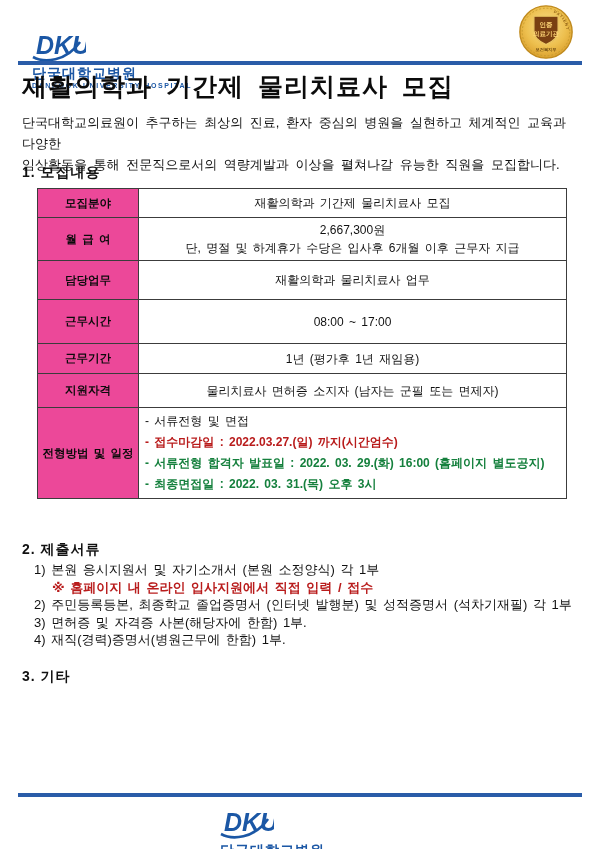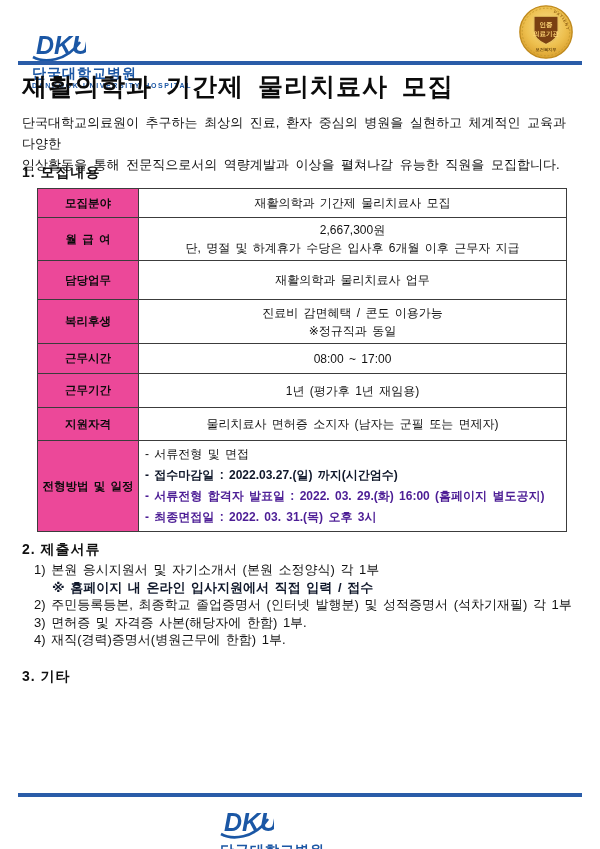--- a/index.html
+++ b/index.html
@@ -48,22 +48,22 @@
   table.recruit tr:nth-child(8){height:88px;}
   .cell-line{line-height:18px;}
   td.left .cell-line{line-height:21px;}
 
   
   .list{position:absolute;left:34px;width:556px;font-size:13px;word-spacing:2px;}
   .sec2-list{top:561px;}
   .sec3-list{top:688px;}
   .list-line{line-height:17.5px;}
 
-  .red-bold{color:#0f172a;font-weight:bold;}
-  .blue-bold{color:#4c1d95;font-weight:bold;}
+  .red-bold{color:#b91c1c;font-weight:bold;}
+  .blue-bold{color:#15803d;font-weight:bold;}
   .indent{padding-left:18px;}
 
   
   .footer-logo{position:absolute;top:803px;left:0;right:0;display:flex;justify-content:center;}
 </style>
 </head>
 <body>
 
 <div class="page">
 
@@ -126,27 +126,20 @@
             <div class="cell-line">단, 명절 및 하계휴가 수당은 입사후 6개월 이후 근무자 지급</div>
           </td>
         </tr>
         <tr>
           <th>담당업무</th>
           <td>
             <div class="cell-line">재활의학과 물리치료사 업무</div>
           </td>
         </tr>
         <tr>
-          <th>복리후생</th>
-          <td>
-            <div class="cell-line">진료비 감면혜택 / 콘도 이용가능</div>
-            <div class="cell-line">※정규직과 동일</div>
-          </td>
-        </tr>
-        <tr>
           <th>근무시간</th>
           <td>
             <div class="cell-line">08:00 ~ 17:00</div>
           </td>
         </tr>
         <tr>
           <th>근무기간</th>
           <td>
             <div class="cell-line">1년 (평가후 1년 재임용)</div>
           </td>

